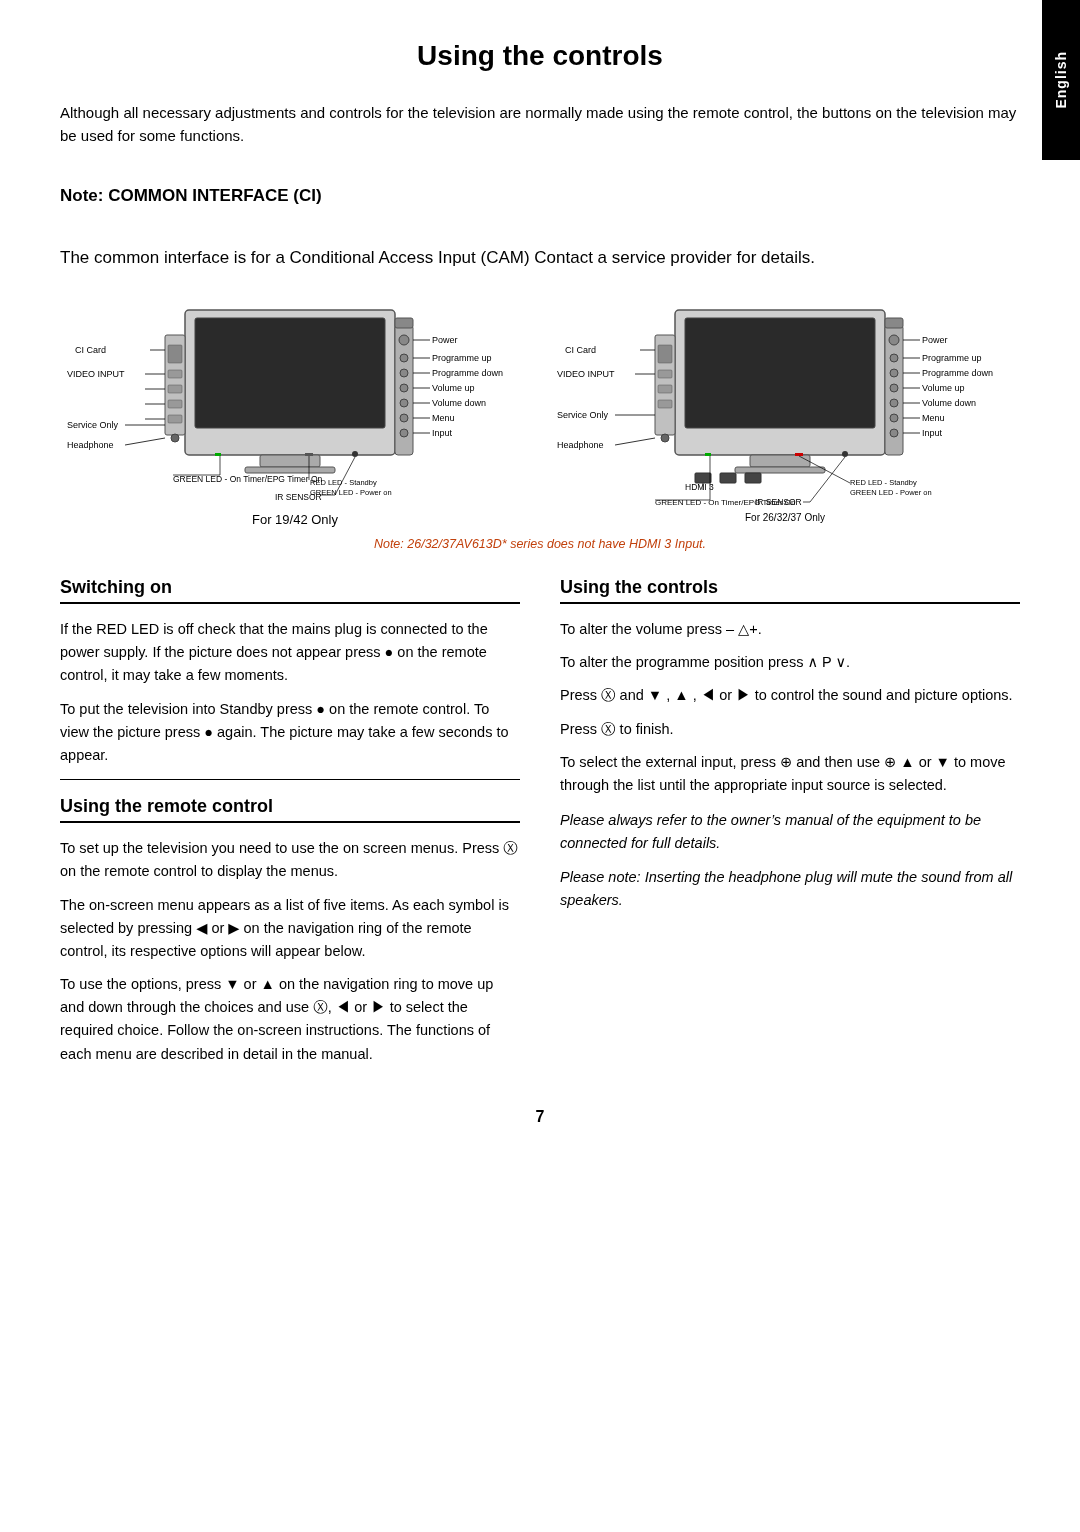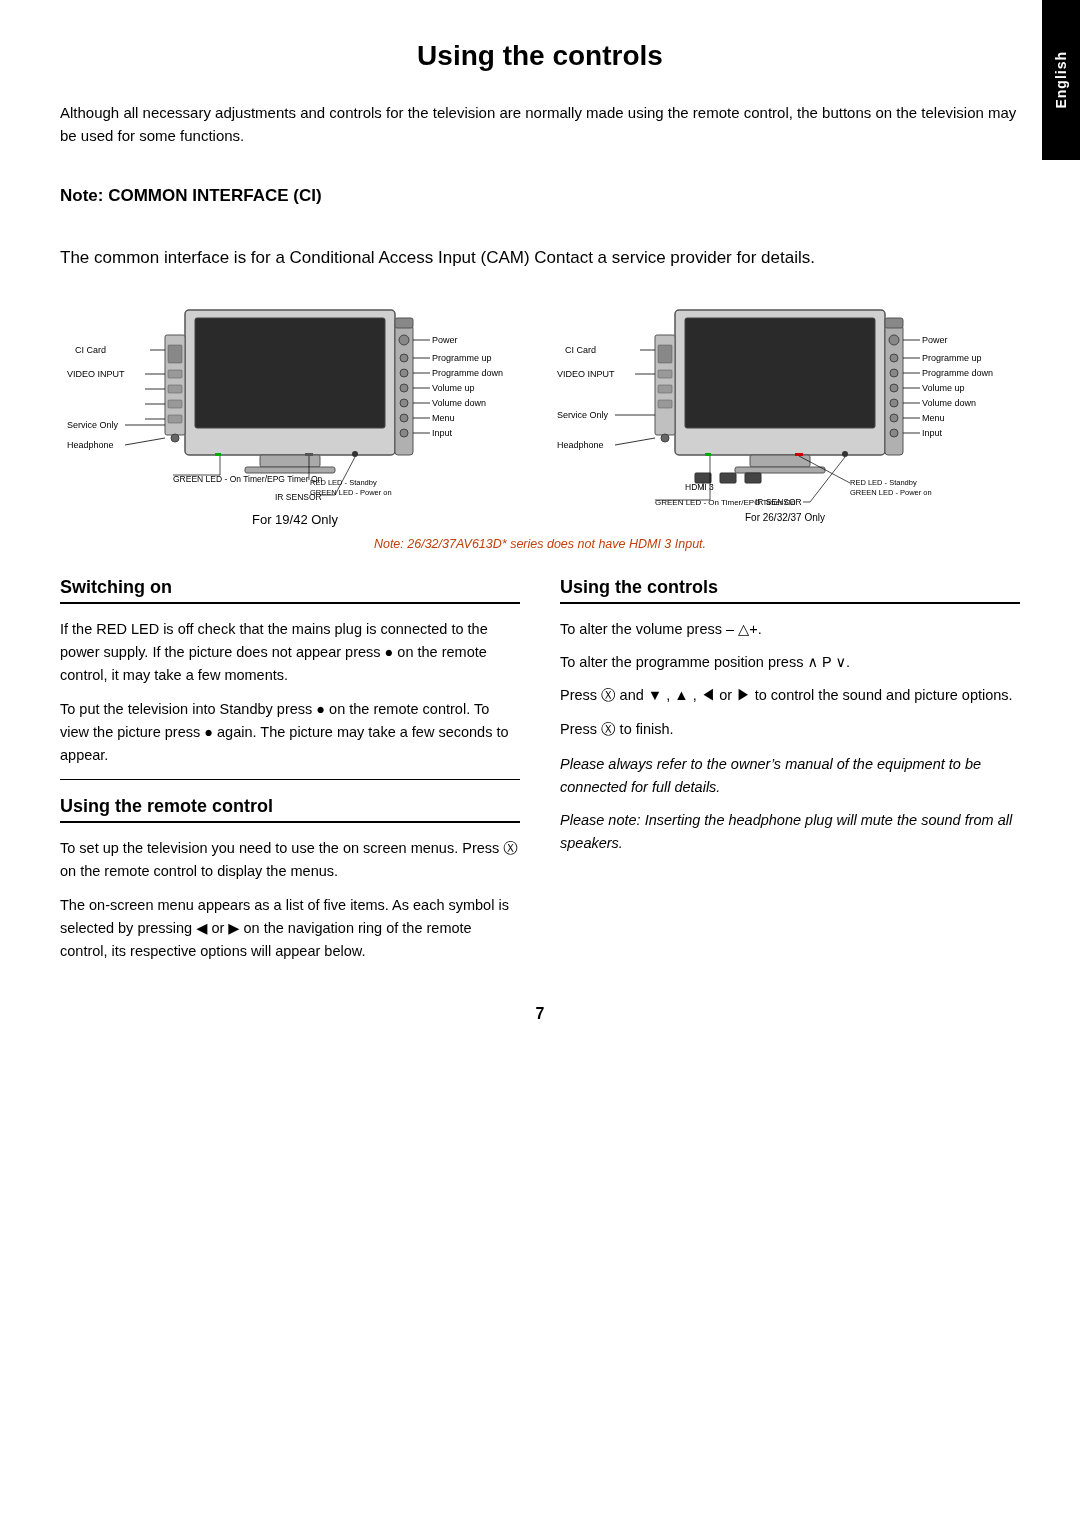--- a/index.html
+++ b/index.html
@@ -379,31 +379,33 @@
         <p>If the RED LED is off check that the mains plug is connected to the power supply. If the picture does not appear press ● on the remote control, it may take a few moments.</p>
         <p>To put the television into Standby press ● on the remote control. To view the picture press ● again. The picture may take a few seconds to appear.</p>
       </div>
 
       <hr class="divider">
 
       <h2 class="section-header">Using the remote control</h2>
       <div class="section-text">
         <p>To set up the television you need to use the on screen menus. Press Ⓧ on the remote control to display the menus.</p>
         <p>The on-screen menu appears as a list of five items. As each symbol is selected by pressing ◀ or ▶ on the navigation ring of the remote control, its respective options will appear below.</p>
+        <p>To use the options, press ▼ or ▲ on the navigation ring to move up and down through the choices and use Ⓧ, ◀ or ▶ to select the required choice. Follow the on-screen instructions. The functions of each menu are described in detail in the manual.</p>
       </div>
     </div>
 
     <div class="right-col">
 
       <h2 class="section-header">Using the controls</h2>
       <div class="section-text">
         <p>To alter the volume press – △+.</p>
         <p>To alter the programme position press ∧ P ∨.</p>
         <p>Press Ⓧ and ▼ , ▲ , ◀ or ▶ to control the sound and picture options.</p>
         <p>Press Ⓧ to finish.</p>
+        <p>To select the external input, press ⊕ and then use ⊕ ▲ or ▼ to move through the list until the appropriate input source is selected.</p>
       </div>
       <div class="section-text">
         <p class="italic-text"><em>Please always refer to the owner’s manual of the equipment to be connected for full details.</em></p>
         <p class="italic-text"><em>Please note: Inserting the headphone plug will mute the sound from all speakers.</em></p>
       </div>
     </div>
 
   </div>
 
   <div class="page-number">7</div>

